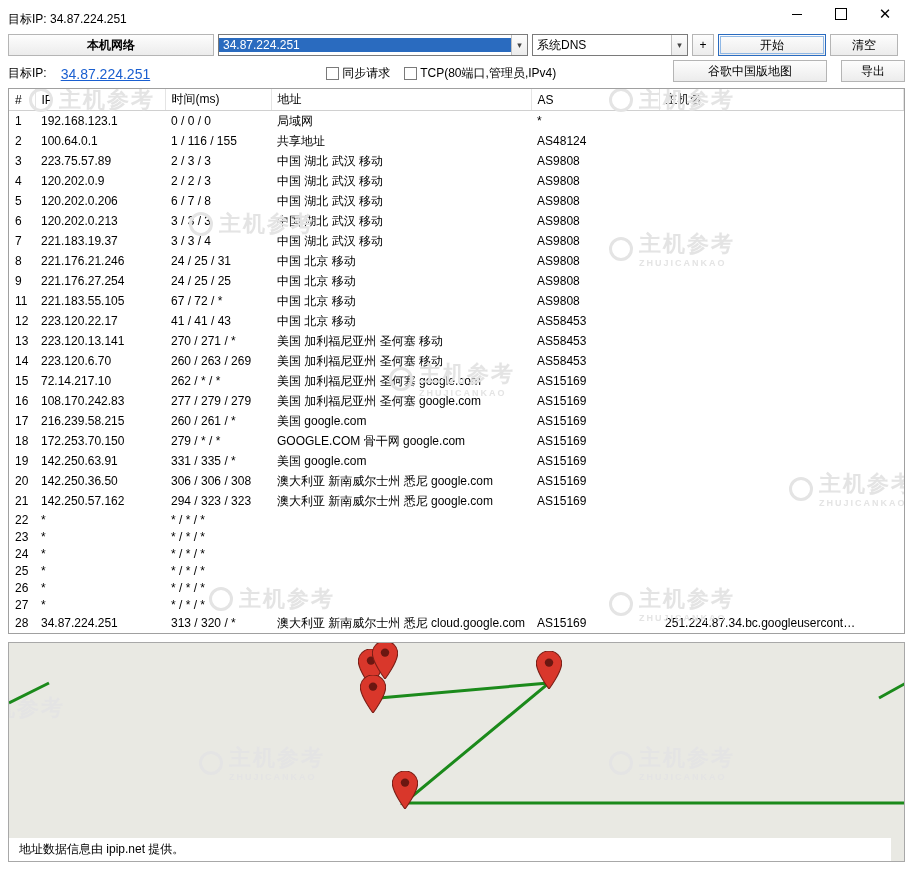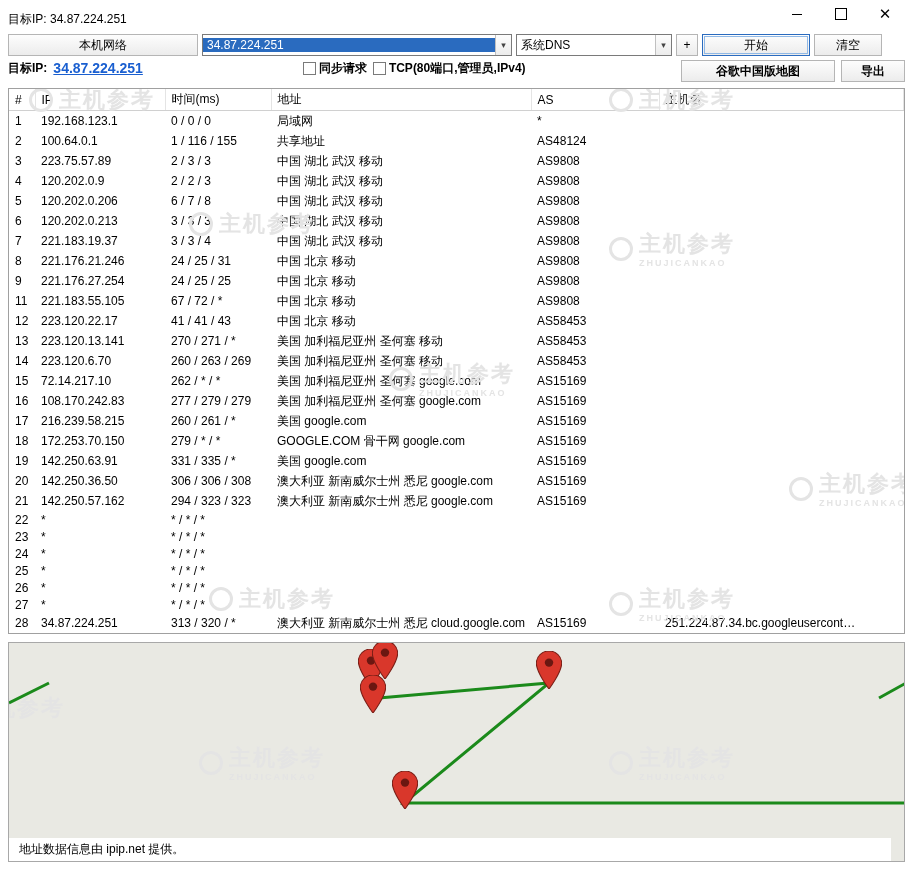--- a/index.html
+++ b/index.html
@@ -41,21 +41,21 @@
   .btn {
     height: 22px;
     background: linear-gradient(#fdfdfd,#ececec);
     border: 1px solid #b5b5b5;
     font-size: 12px;
     display: inline-flex;
     align-items: center;
     justify-content: center;
     cursor: default;
   }
-  .btn.wide { width: 190px; }
+  .btn.wide { width: 206px; font-weight: bold; }
   .btn.square { width: 22px; }
   .btn.primary {
     width: 108px;
     border: 1px solid #2a6bbf;
     outline: 1px solid #8fb8e6;
     outline-offset: -3px;
   }
   .combo {
     height: 22px;
     border: 1px solid #7a7a7a;
@@ -70,23 +70,22 @@
     border-left:1px solid #c0c0c0;
     background: linear-gradient(#fdfdfd,#ececec);
     font-size:9px; color:#444;
   }
   .combo.ip { width: 310px; }
   .combo.ip .val { background:#2a6bbf; color:#fff; }
   .combo.dns { width: 156px; }
   .row2 {
     padding: 0 8px 6px 8px;
     display:flex;
-    align-items:flex-start;
-    gap: 6px;
-    font-weight: bold;
+    align-items:flex-end;
+    gap: 14px;
   }
   .target-label { color:#000; font-size:12px; }
   .target-link { color:#1a5fd0; text-decoration:underline; font-size:14px; }
   .chkwrap { display:inline-flex; align-items:center; gap:3px; font-size:12px; }
   .chkbox { width:13px; height:13px; border:1px solid #7a7a7a; background:#fff; display:inline-block;}
   .row2 .mapbtn { width: 154px; }
   .row2 .exportbtn { width: 64px; }
   .table-wrap {
     margin: 0 8px;
     border: 1px solid #a0a0a0;

